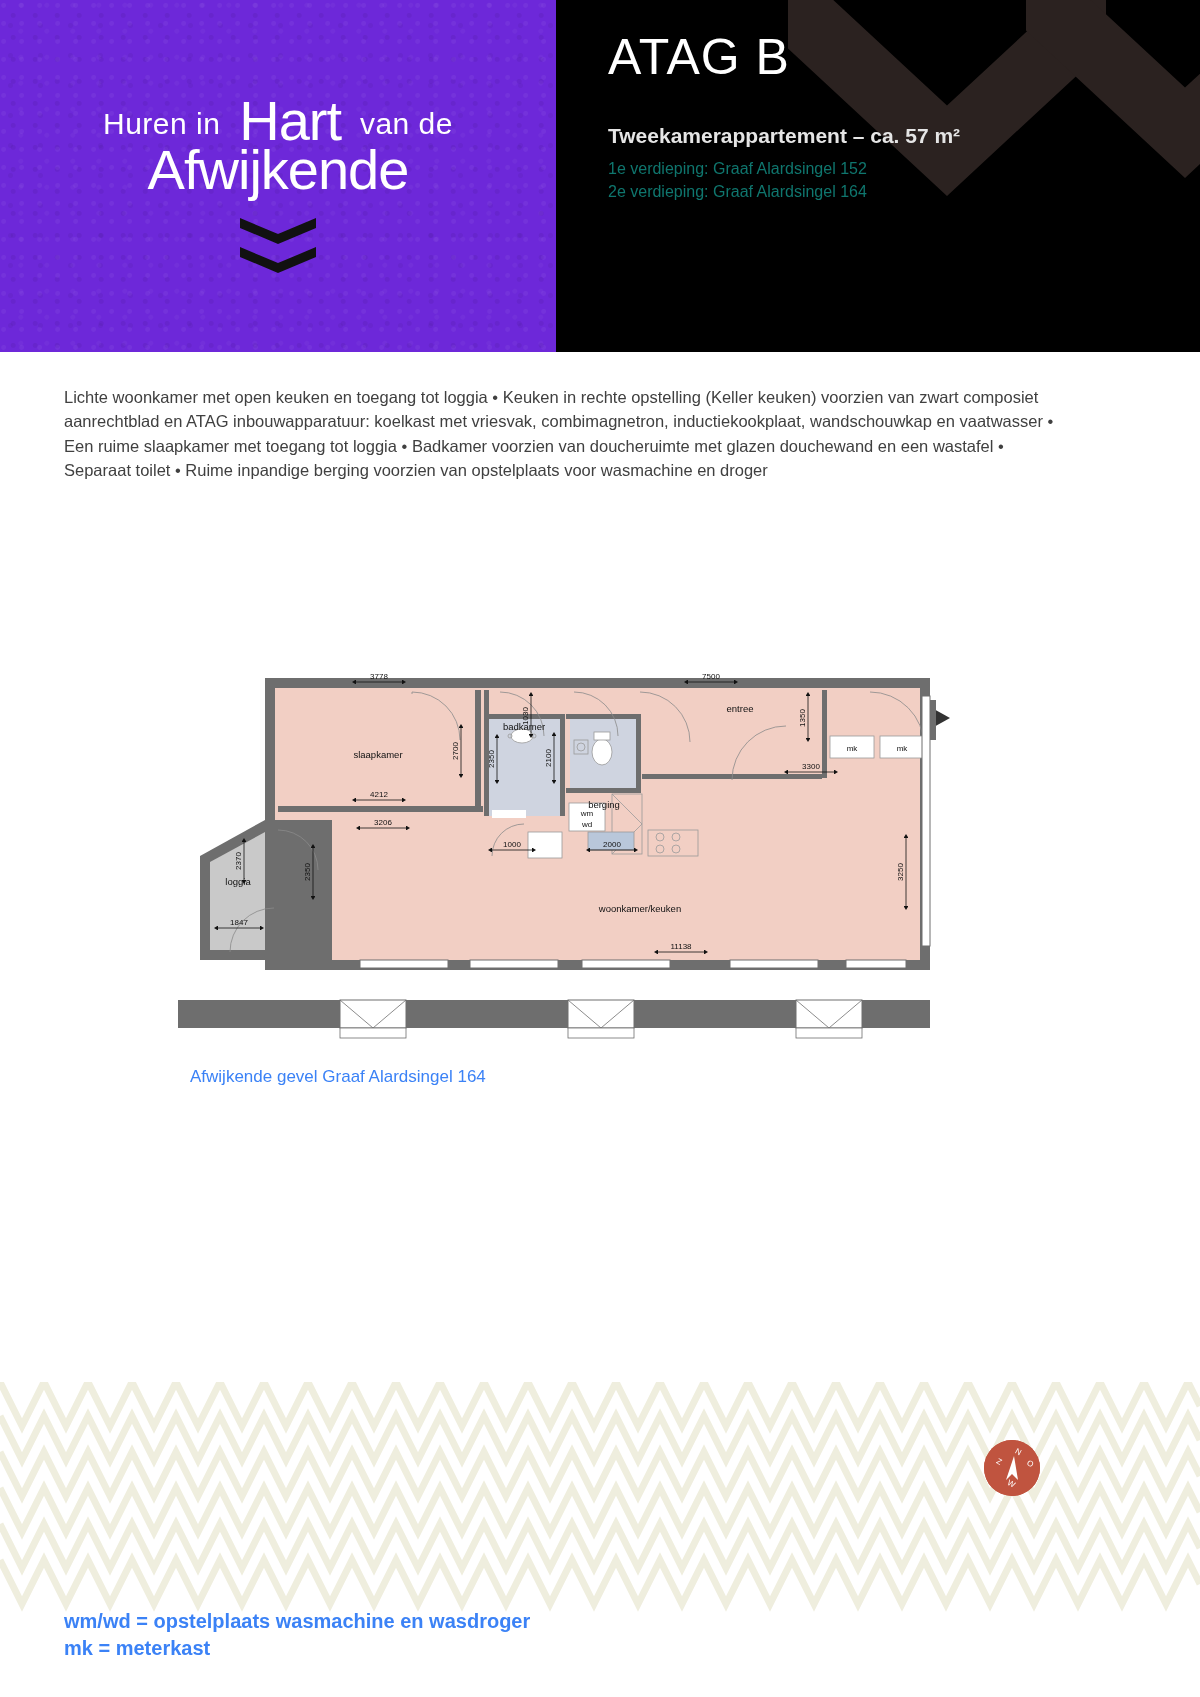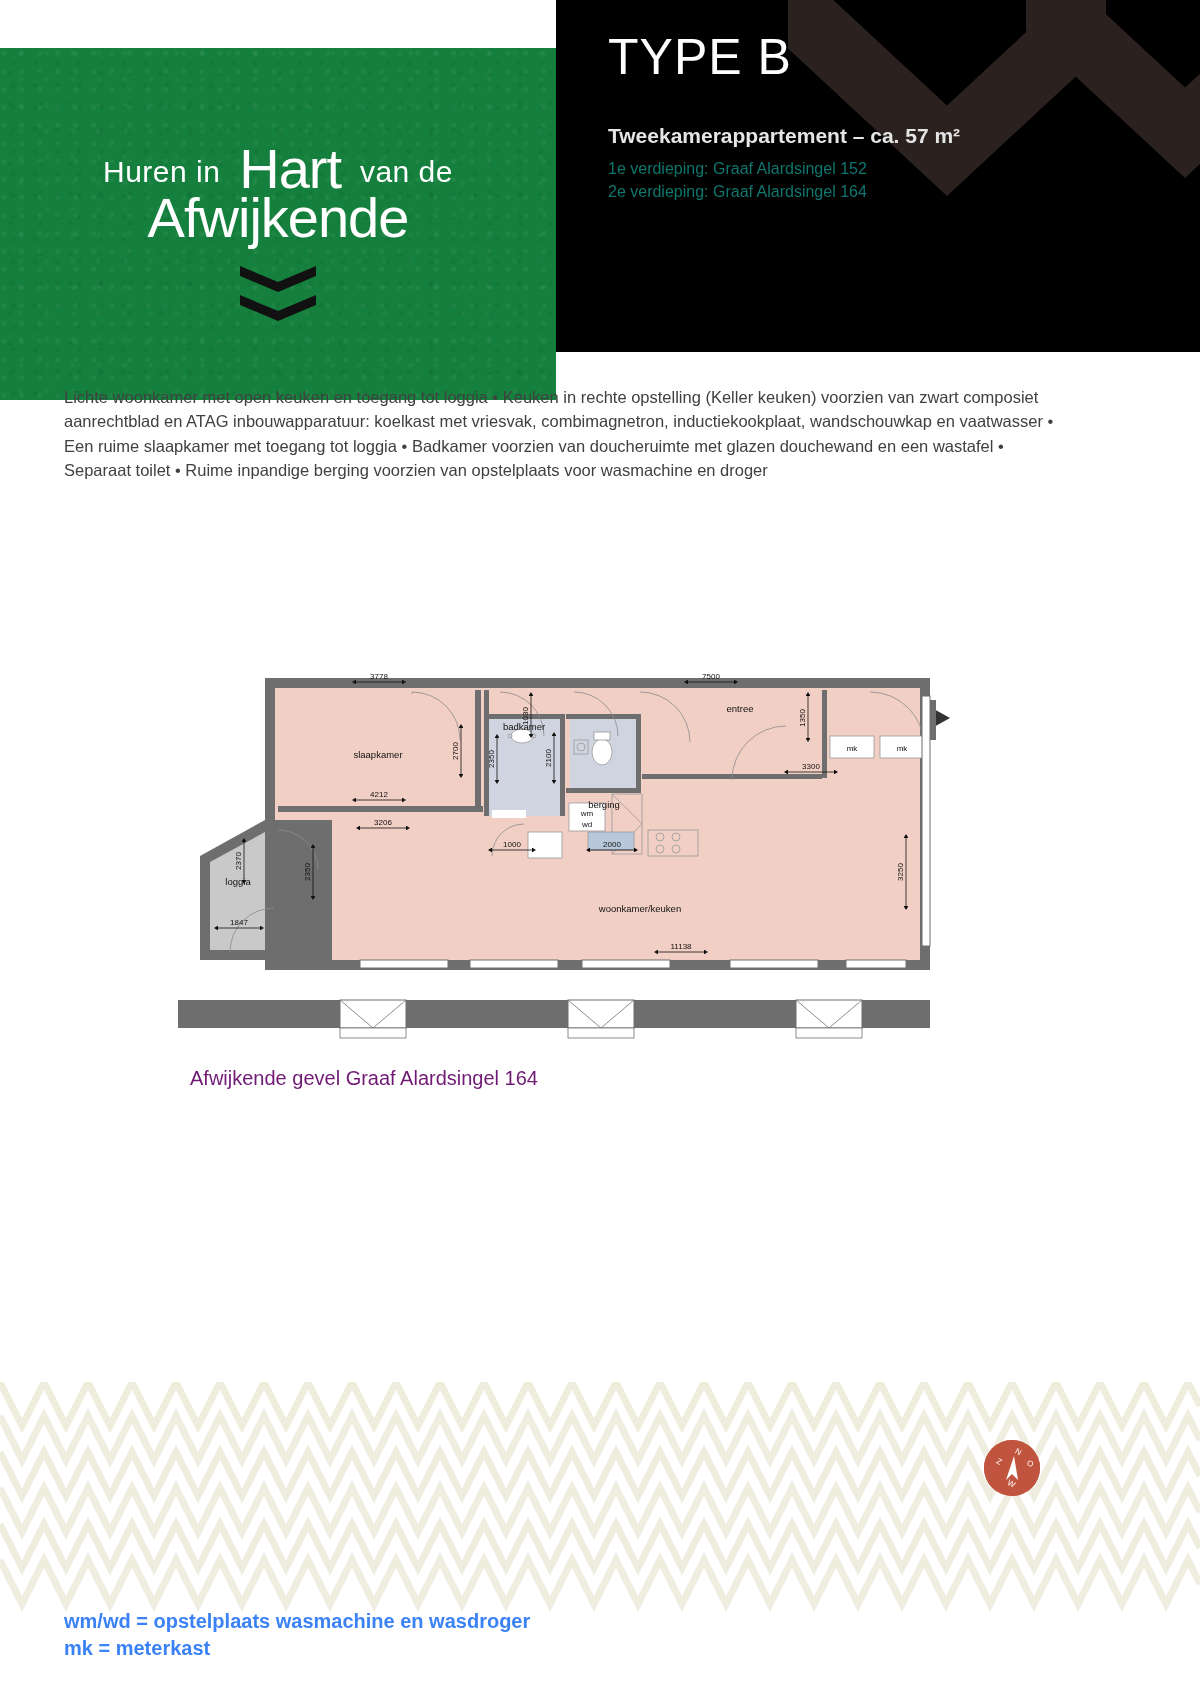--- a/index.html
+++ b/index.html
@@ -15,24 +15,23 @@
 
   
   .header {
     position: absolute;
     left: 0; top: 0;
     width: 1200px; height: 352px;
     display: flex;
   }
   .header-left {
     width: 556px; height: 352px;
-    background: #15803d;
+    background: #6d28d9;
     position: relative;
     overflow: hidden;
-    margin-top: 48px;
   }
   .header-left::before {
     
     content:"";
     position:absolute; inset:0;
     background:
       radial-gradient(circle at 20% 30%, rgba(255,255,255,0.05) 0 2px, transparent 3px),
       radial-gradient(circle at 60% 70%, rgba(0,0,0,0.06) 0 2px, transparent 3px),
       radial-gradient(circle at 80% 20%, rgba(255,255,255,0.04) 0 2px, transparent 3px),
       radial-gradient(circle at 35% 85%, rgba(0,0,0,0.05) 0 2px, transparent 3px);
@@ -128,22 +127,22 @@
   
   .plan {
     position: absolute;
     left: 170px; top: 660px;
     width: 790px; height: 420px;
   }
   .plan svg { display:block; }
   .caption {
     position: absolute;
     left: 190px; top: 1067px;
-    font-size: 20px;
-    color: #701a75;
+    font-size: 17px;
+    color: #3b82f6;
     text-align: center;
   }
 
   
   .footer-pattern {
     position: absolute;
     left: 0; top: 1382px;
     width: 1200px; height: 245px;
     overflow: hidden;
   }
@@ -181,21 +180,21 @@
     </div>
     <div class="chevrons">
       <span class="chev"></span>
       <span class="chev"></span>
     </div>
   </div>
 
   <div class="header-right">
     <span class="hr-chev a"></span>
     <span class="hr-chev b"></span>
-    <div class="type-title">TYPE B</div>
+    <div class="type-title">ATAG B</div>
     <div class="type-sub">Tweekamerappartement – ca. 57 m²</div>
     <div class="type-floor f1">1e verdieping: Graaf Alardsingel 152</div>
     <div class="type-floor f2">2e verdieping: Graaf Alardsingel 164</div>
   </div>
 </div>
 
 <div class="intro">Lichte woonkamer met open keuken en toegang tot loggia • Keuken in rechte opstelling (Keller keuken) voorzien van zwart composiet aanrechtblad en ATAG inbouwapparatuur: koelkast met vriesvak, combimagnetron, inductiekookplaat, wandschouwkap en vaatwasser • Een ruime slaapkamer met toegang tot loggia • Badkamer voorzien van doucheruimte met glazen douchewand en een wastafel • Separaat toilet • Ruime inpandige berging voorzien van opstelplaats voor wasmachine en droger</div>
 
 <div class="plan">
 <svg width="790" height="420" viewBox="0 0 790 420" xmlns="http://www.w3.org/2000/svg">

